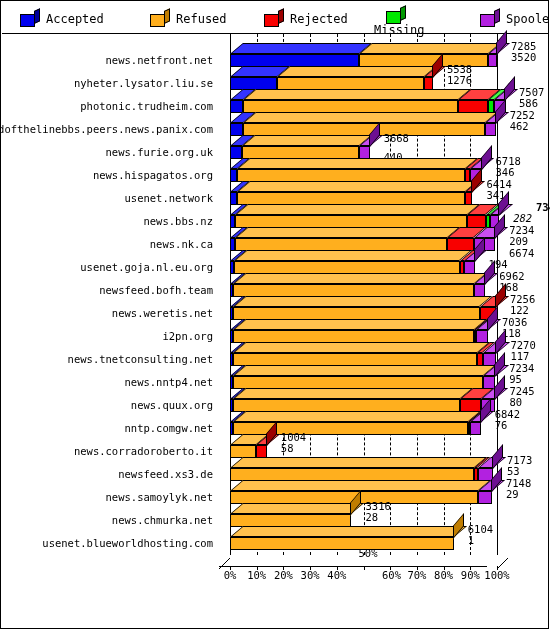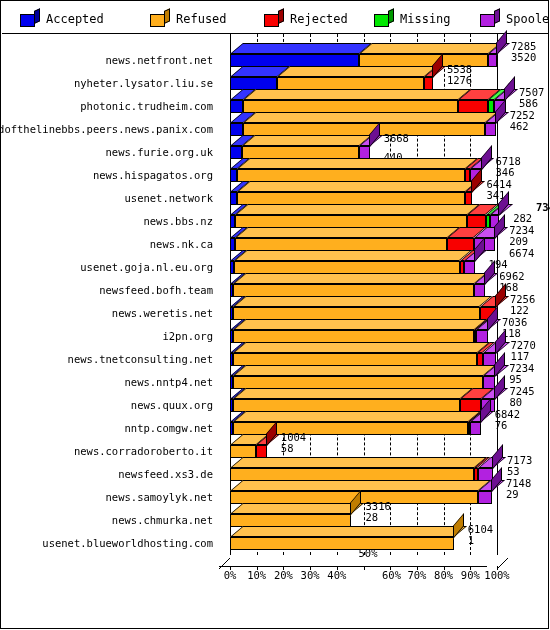--- a/index.html
+++ b/index.html
@@ -103,21 +103,21 @@
         </span>
         <span class="legend-label">Accepted</span>
       </div>
       <div class="legend-item" style="left: 262px;">
         <span class="legend-cube">
           <span class="side" style="background: rgb(156, 0, 0);"></span>
           <span class="face" style="background: rgb(248, 0, 0);"></span>
         </span>
         <span class="legend-label">Rejected</span>
       </div>
-      <div class="legend-item" style="left: 372px;">
+      <div class="legend-item" style="left: 372px; flex-direction: column;">
         <span class="legend-cube">
           <span class="side" style="background: rgb(0, 153, 0);"></span>
           <span class="face" style="background: rgb(0, 232, 0);"></span>
         </span>
         <span class="legend-label">Missing</span>
       </div>
       <div class="legend-item" style="left: 478px;">
         <span class="legend-cube">
           <span class="side" style="background: rgb(109, 15, 146);"></span>
           <span class="face" style="background: rgb(178, 33, 224);"></span>
@@ -246,21 +246,21 @@
         <div class="seg-top" style="left: 233.34px; top: 170px; width: 232.023px; height: 11px; background: rgb(255, 193, 77);"></div>
         <div class="seg" style="left: 233.34px; top: 181px; width: 232.023px; height: 13px; background: rgb(255, 175, 30);"></div>
         <div class="seg-top" style="left: 465.363px; top: 170px; width: 18.423px; height: 11px; background: rgb(255, 64, 64);"></div>
         <div class="seg" style="left: 465.363px; top: 181px; width: 18.423px; height: 13px; background: rgb(248, 0, 0);"></div>
         <div class="seg-top" style="left: 483.786px; top: 170px; width: 3.738px; height: 11px; background: rgb(68, 255, 68);"></div>
         <div class="seg" style="left: 483.786px; top: 181px; width: 3.738px; height: 13px; background: rgb(0, 232, 0);"></div>
         <div class="seg-top" style="left: 487.524px; top: 170px; width: 9.612px; height: 11px; background: rgb(201, 79, 240);"></div>
         <div class="seg" style="left: 487.524px; top: 181px; width: 9.612px; height: 13px; background: rgb(178, 33, 224);"></div>
         <div class="seg-right" style="left: 496.136px; top: 170px; width: 11px; height: 13px; background: rgb(109, 15, 146);"></div>
         <div class="vallab" style="left: 534px; top: 168px; font-weight: bold;">7349</div>
-        <div class="vallab" style="left: 511.136px; top: 179px;">282</div>
+        <div class="vallab" style="left: 511.136px; top: 179px; font-style: italic;">282</div>
         <div class="seg-top" style="left: 228px; top: 193px; width: 5.34px; height: 11px; background: rgb(51, 51, 255);"></div>
         <div class="seg" style="left: 228px; top: 204px; width: 5.34px; height: 13px; background: rgb(0, 0, 238);"></div>
         <div class="seg-top" style="left: 233.34px; top: 193px; width: 211.998px; height: 11px; background: rgb(255, 193, 77);"></div>
         <div class="seg" style="left: 233.34px; top: 204px; width: 211.998px; height: 13px; background: rgb(255, 175, 30);"></div>
         <div class="seg-top" style="left: 445.338px; top: 193px; width: 26.433px; height: 11px; background: rgb(255, 64, 64);"></div>
         <div class="seg" style="left: 445.338px; top: 204px; width: 26.433px; height: 13px; background: rgb(248, 0, 0);"></div>
         <div class="seg-top" style="left: 471.771px; top: 193px; width: 21.36px; height: 11px; background: rgb(201, 79, 240);"></div>
         <div class="seg" style="left: 471.771px; top: 204px; width: 21.36px; height: 13px; background: rgb(178, 33, 224);"></div>
         <div class="seg-right" style="left: 492.131px; top: 193px; width: 11px; height: 13px; background: rgb(109, 15, 146);"></div>
         <div class="vallab" style="left: 507.131px; top: 191px;">7234</div>

